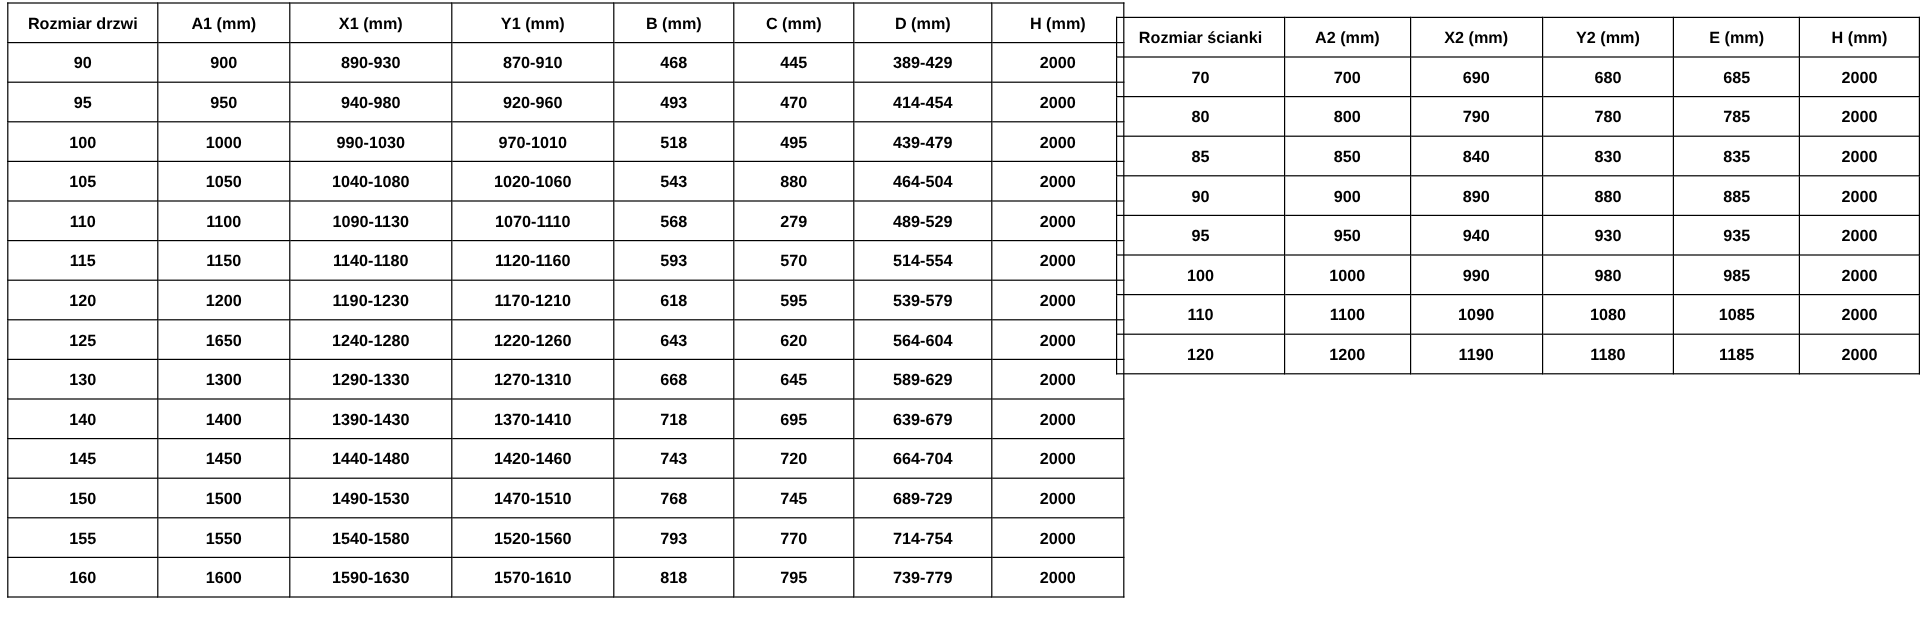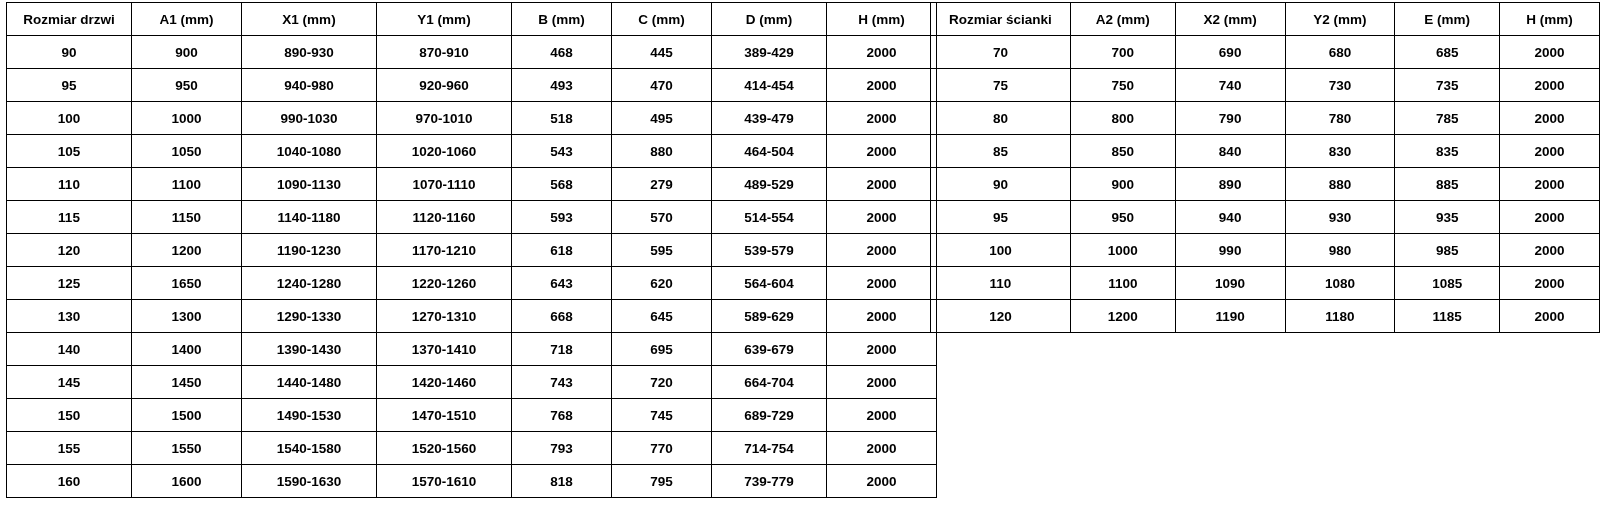--- a/index.html
+++ b/index.html
@@ -21,21 +21,21 @@
   }
   .table-wrap {
     position: absolute;
   }
   #doors-table-wrap {
     left: 6px;
     top: 2px;
   }
   #walls-table-wrap {
     left: 930px;
-    top: 2px;
+    top: 14px;
   }
   table.grid {
     border-collapse: collapse;
     table-layout: fixed;
   }
   table.grid th,
   table.grid td {
     border: 1px solid #000000;
     text-align: center;
     vertical-align: middle;
@@ -268,28 +268,20 @@
       <tbody id="walls-body">
           <tr>
             <td>70</td>
             <td>700</td>
             <td>690</td>
             <td>680</td>
             <td>685</td>
             <td>2000</td>
           </tr>
           <tr>
-            <td>75</td>
-            <td>750</td>
-            <td>740</td>
-            <td>730</td>
-            <td>735</td>
-            <td>2000</td>
-          </tr>
-          <tr>
             <td>80</td>
             <td>800</td>
             <td>790</td>
             <td>780</td>
             <td>785</td>
             <td>2000</td>
           </tr>
           <tr>
             <td>85</td>
             <td>850</td>

